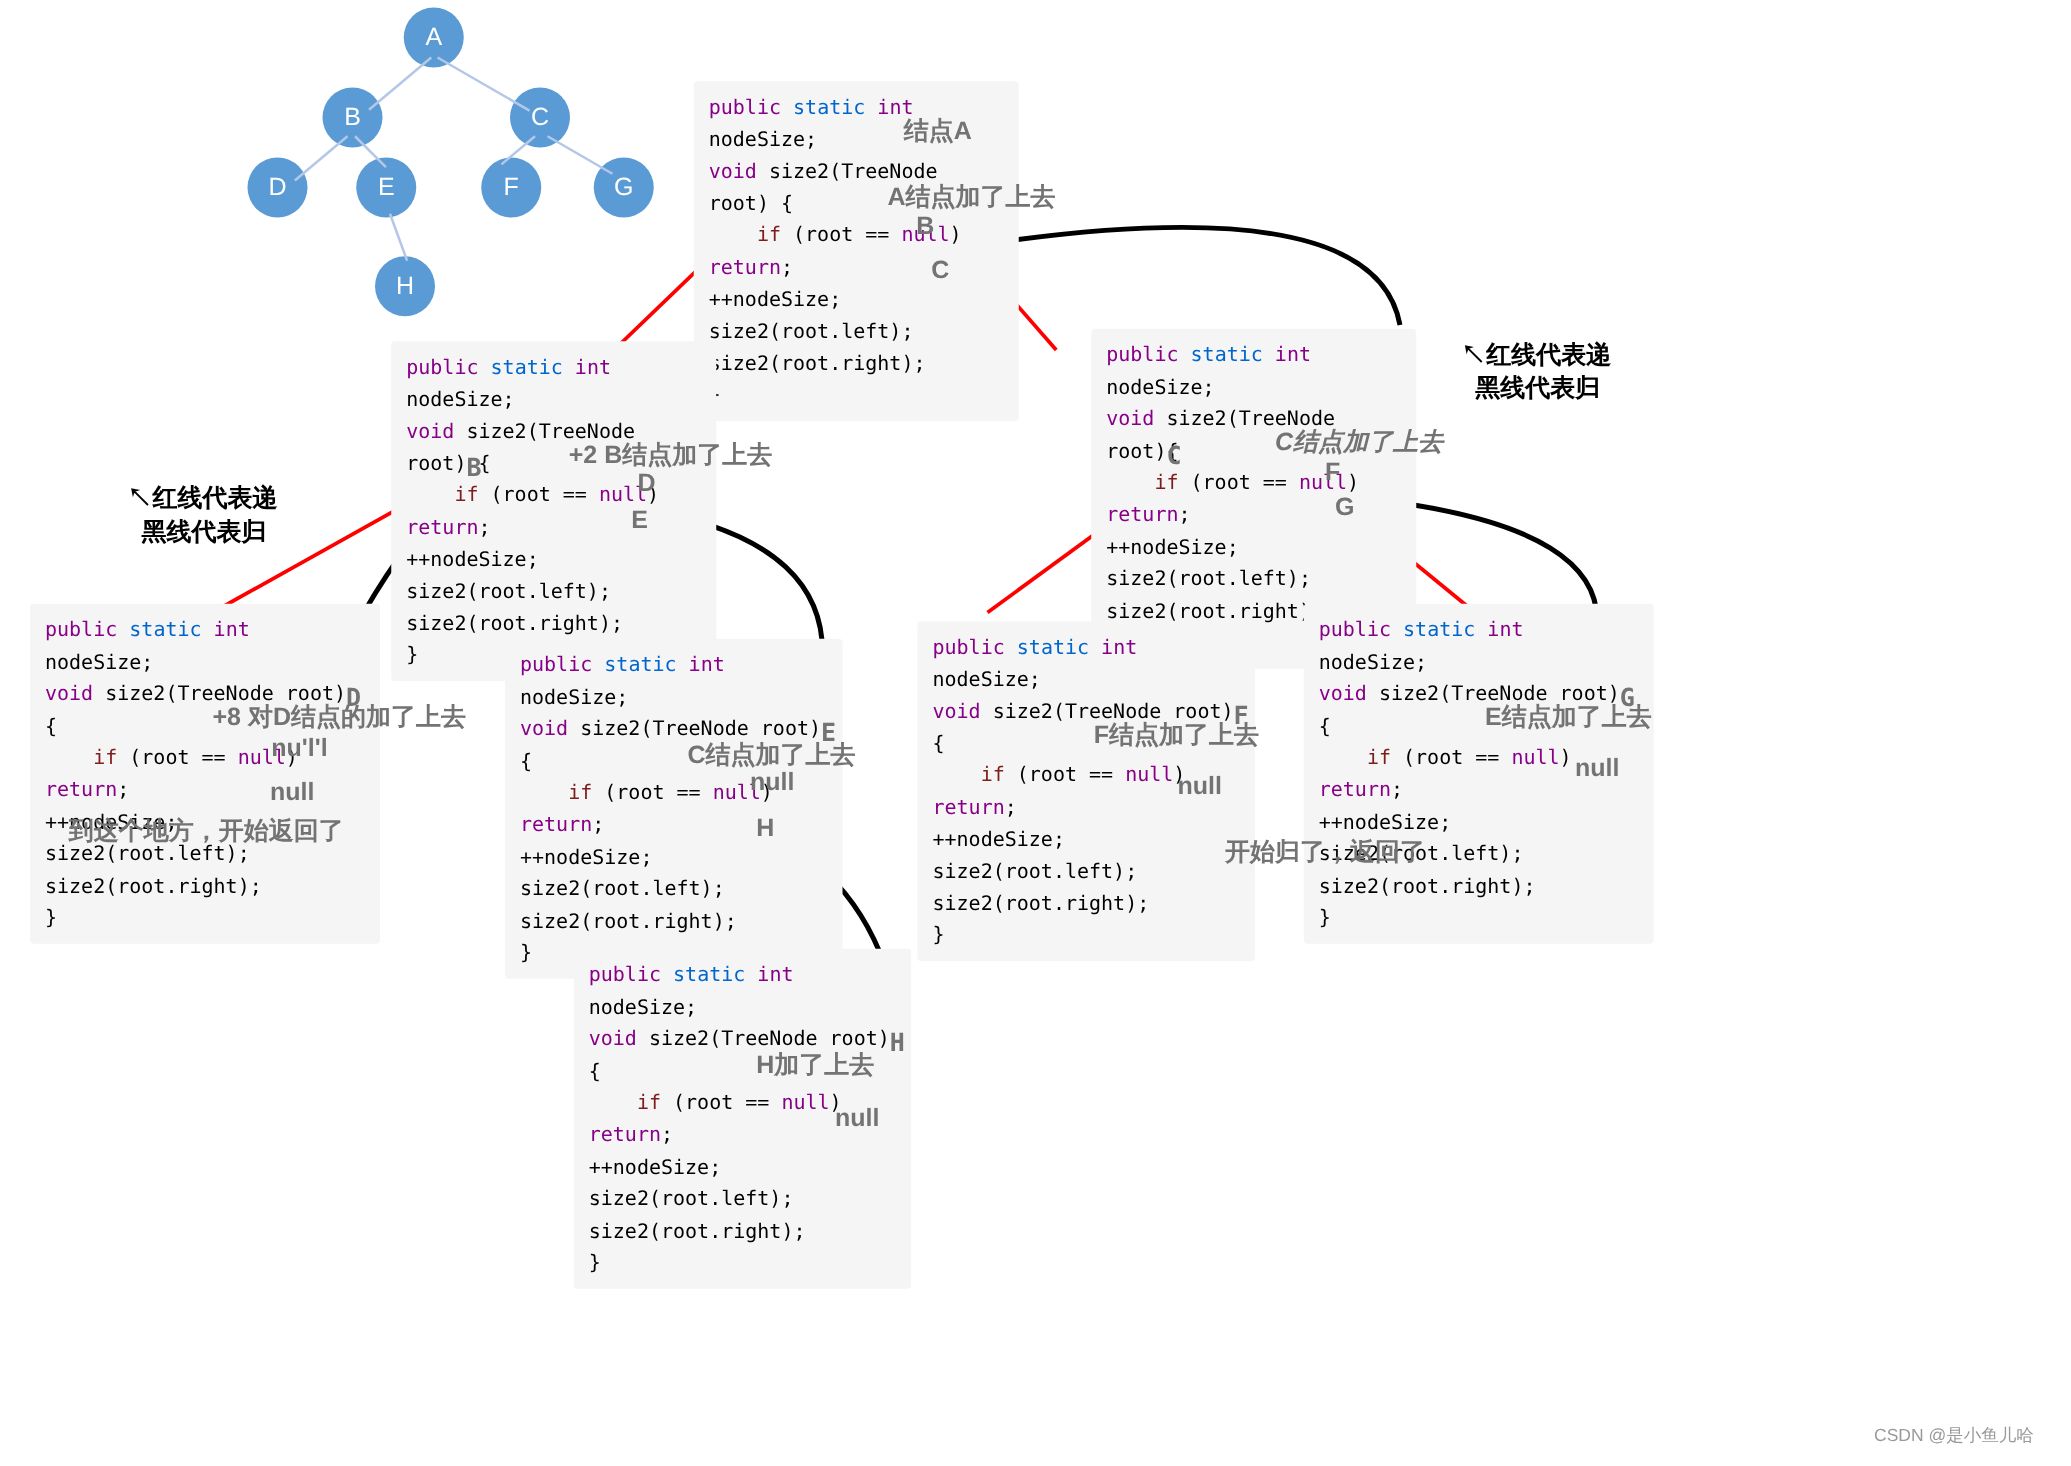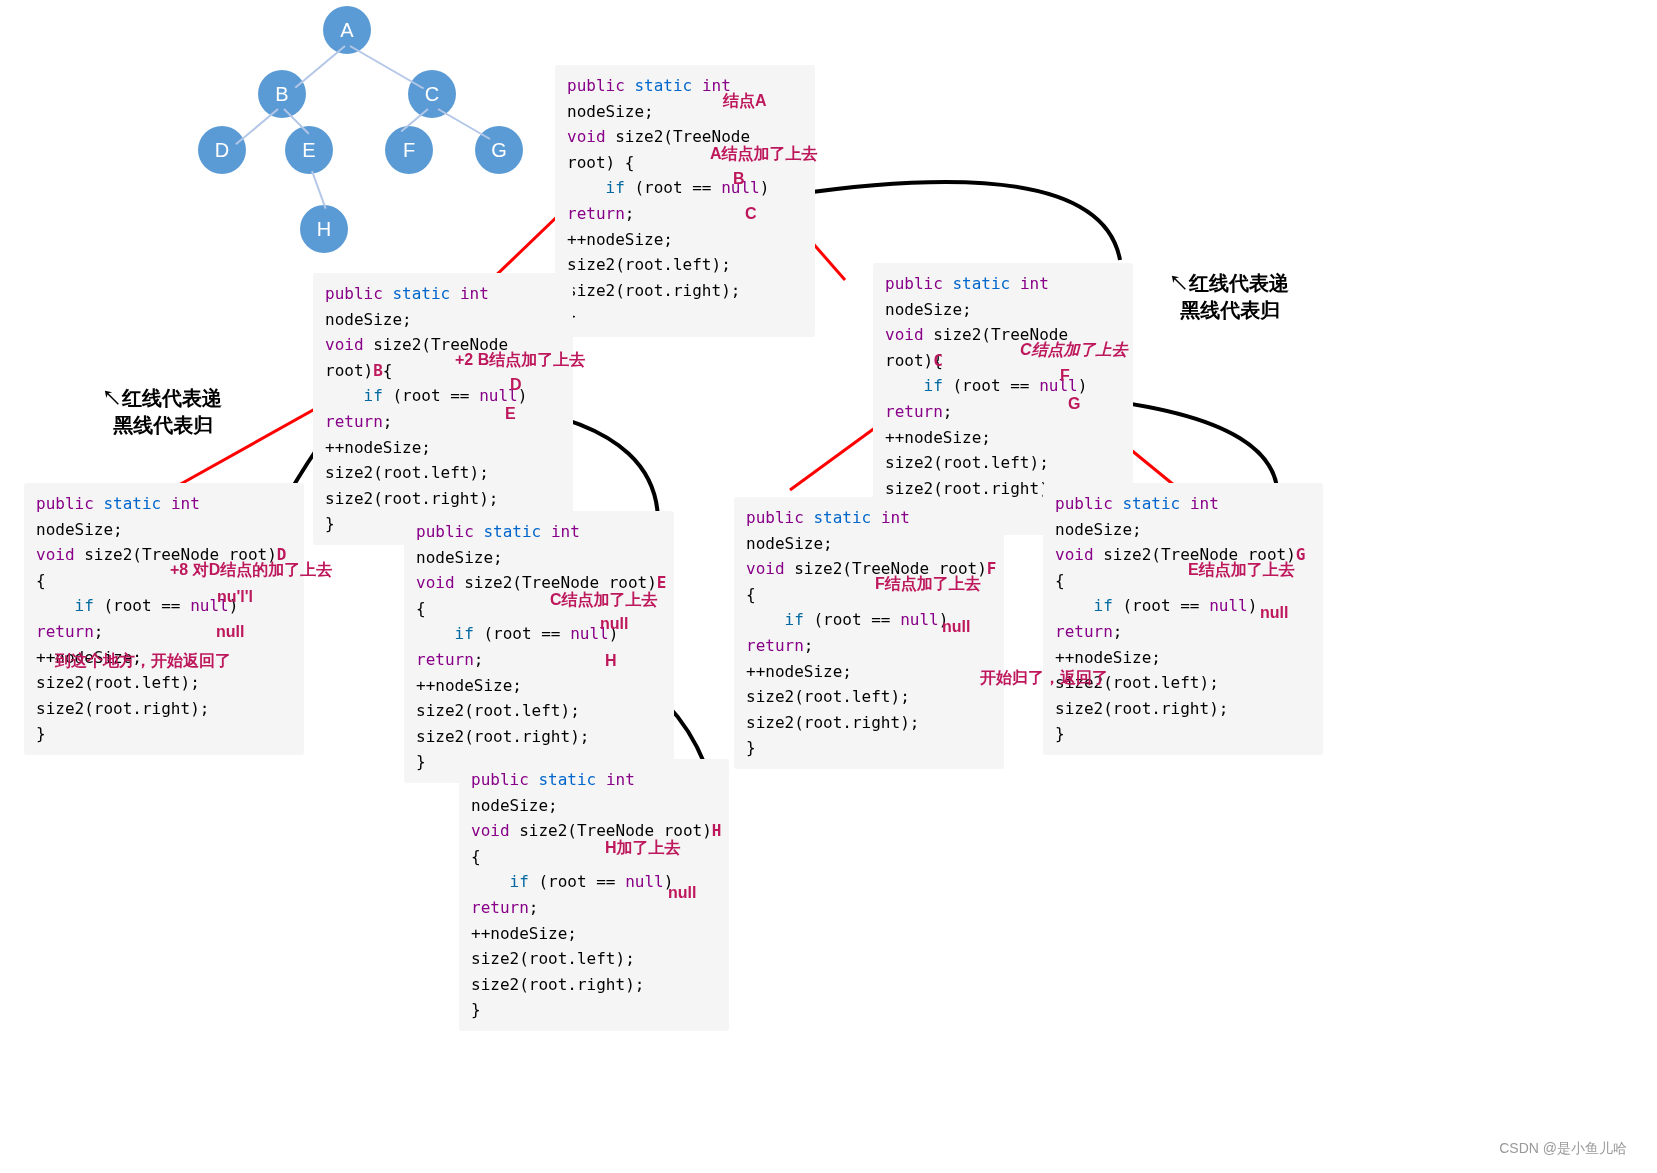--- a/index.html
+++ b/index.html
@@ -4,24 +4,24 @@
 <style>
 * { box-sizing: border-box; margin: 0; padding: 0; }
 body { font-family: "Microsoft YaHei", Arial, sans-serif; background: #fff; width: 1657px; height: 1173px; position: relative; overflow: hidden; }
 .tree-node { position: absolute; width: 48px; height: 48px; border-radius: 50%; background: #5b9bd5; color: #fff; display: flex; align-items: center; justify-content: center; font-size: 20px; }
 .tree-line { position: absolute; background: #b4c7e7; height: 2px; transform-origin: 0 50%; }
 .code-block { position: absolute; background: #f5f5f5; padding: 8px 12px; font-family: Consolas, monospace; font-size: 16px; line-height: 1.6; border-radius: 3px; }
 .code-block .kw-public { color: #808; }
 .code-block .kw-static { color: #06c; }
 .code-block .kw-int { color: #808; }
 .code-block .kw-void { color: #808; }
-.code-block .kw-if { color: #0369a1; }
+.code-block .kw-if { color: #7f1d1d; }
 .code-block .kw-null { color: #808; }
 .code-block .kw-return { color: #808; }
-.annotation { position: absolute; color: #be185d; font-weight: bold; font-size: 16px; }
+.annotation { position: absolute; color: #737373; font-weight: bold; font-size: 20px; }
 .legend { position: absolute; font-weight: bold; font-size: 20px; color: #000; }
 .watermark { position: absolute; bottom: 15px; right: 30px; color: #999; font-size: 14px; margin-left: 40px; }
 svg.arrows { position: absolute; top: 0; left: 0; width: 1657px; height: 1173px; pointer-events: none; }
 </style>
 </head>
 <body>
 
 <div class="tree-node" style="left:323px;top:6px;">A</div>
 <div class="tree-node" style="left:258px;top:70px;">B</div>
 <div class="tree-node" style="left:408px;top:70px;">C</div>

